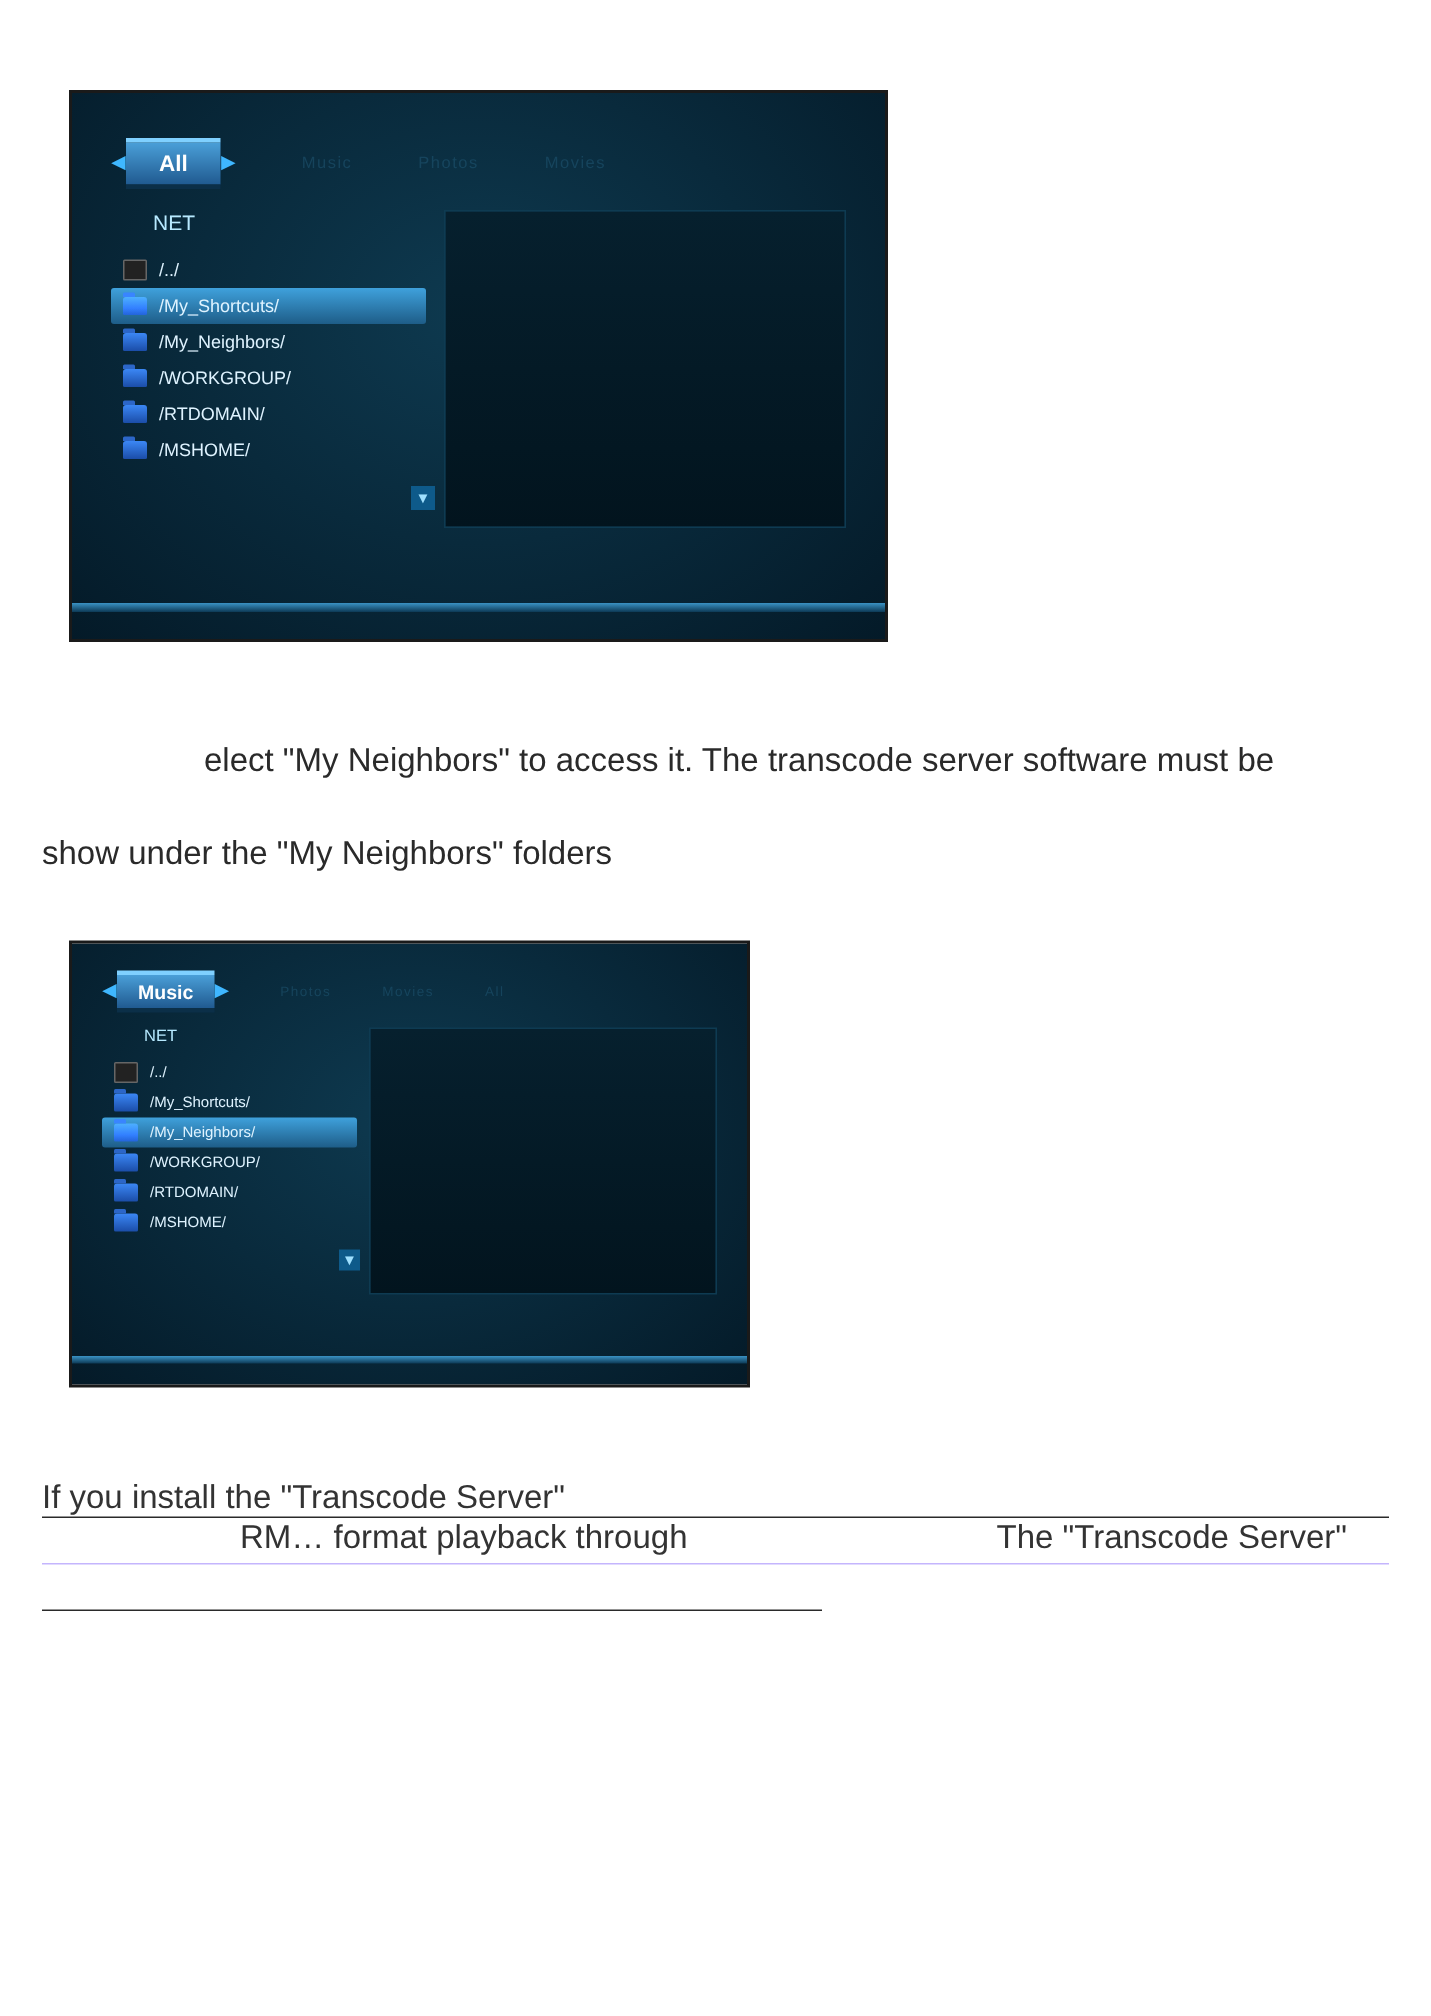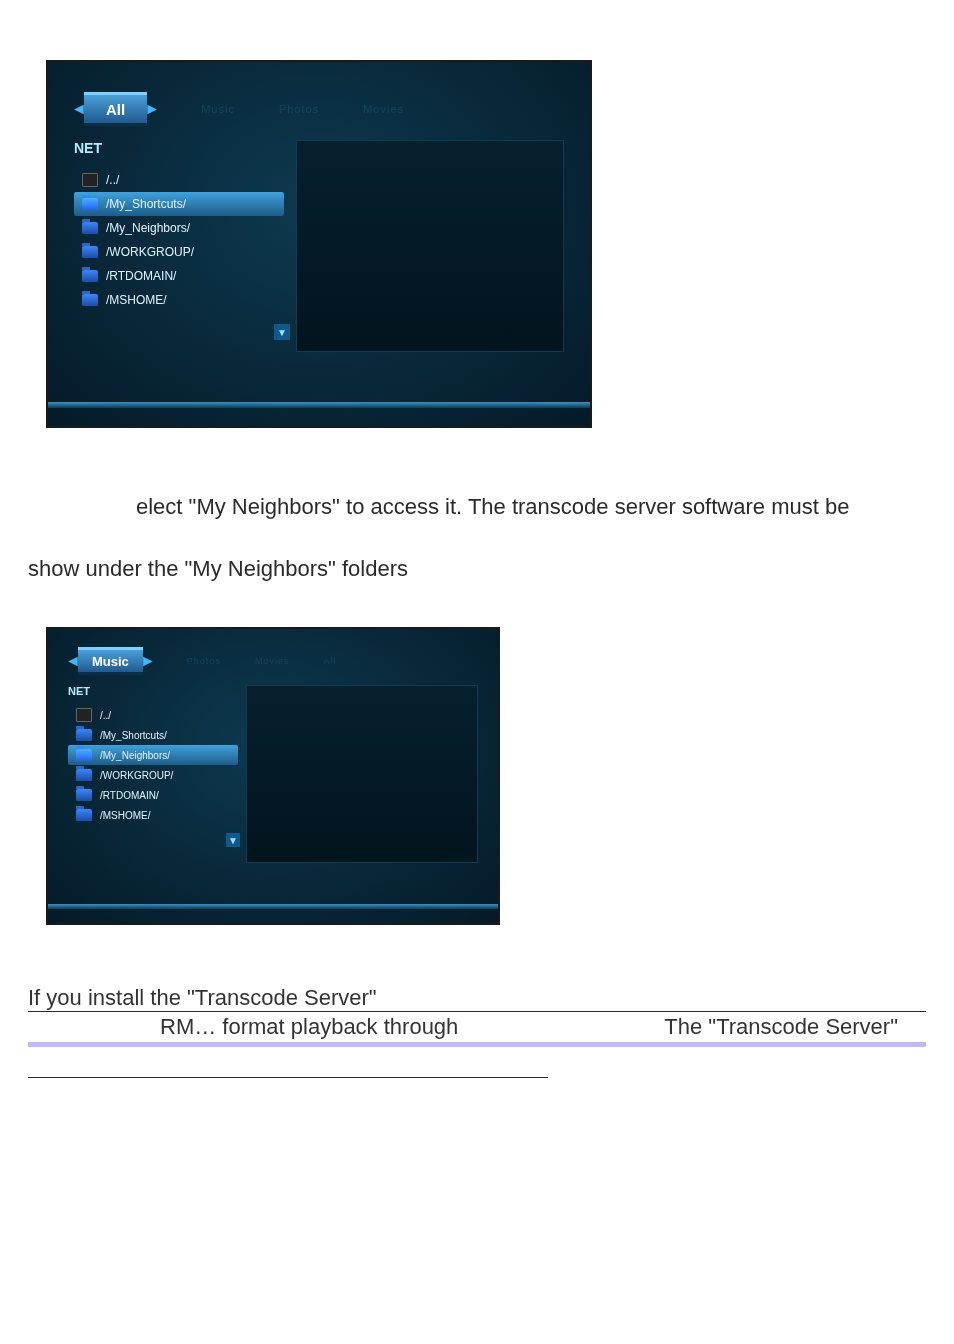--- a/index.html
+++ b/index.html
@@ -71,22 +71,23 @@
   .leftpanel {
     position: absolute;
     left: 26px;
     top: 78px;
     width: 210px;
   }
   .shot.small .leftpanel { left: 20px; top: 56px; width: 170px; }
   .leftpanel-title {
     color: #b7e9ff;
     font-size: 14px;
-    font-weight: bold;
+    font-weight: normal;
     margin-bottom: 12px;
+    margin-left: 28px;
   }
   .shot.small .leftpanel-title { font-size: 11px; margin-bottom: 8px; }
   .row {
     display: flex; align-items: center;
     height: 24px;
     padding-left: 8px;
     gap: 8px;
     color: #dff3ff;
     font-size: 12px;
   }
@@ -263,21 +264,21 @@
     <div class="preview"></div>
     <div class="botbar"></div>
   </div>
 
   <div class="bottom-block">
 
     <div style="border-bottom:1px solid #2a2a2a; display:flex; height:32px; align-items:flex-end;">
       <span style="font-size:22px;"> If you install the "Transcode Server"</span>
     </div>
 
-    <div style="border-bottom:5px solid #c4b5fd; display:flex; height:30px; align-items:center;">
+    <div style="border-bottom:1px solid #c4b5fd; display:flex; height:30px; align-items:flex-start;">
       <span style="font-size:22px; padding-left:132px;">RM… format playback through</span>
       <span style="flex:1"></span>
       <span style="font-size:22px; padding-right:28px;">The "Transcode Server"</span>
     </div>
 
     <div style="border-bottom:1px solid #2a2a2a; width:520px; height:30px;"></div>
   </div>
 
 </div>
 

